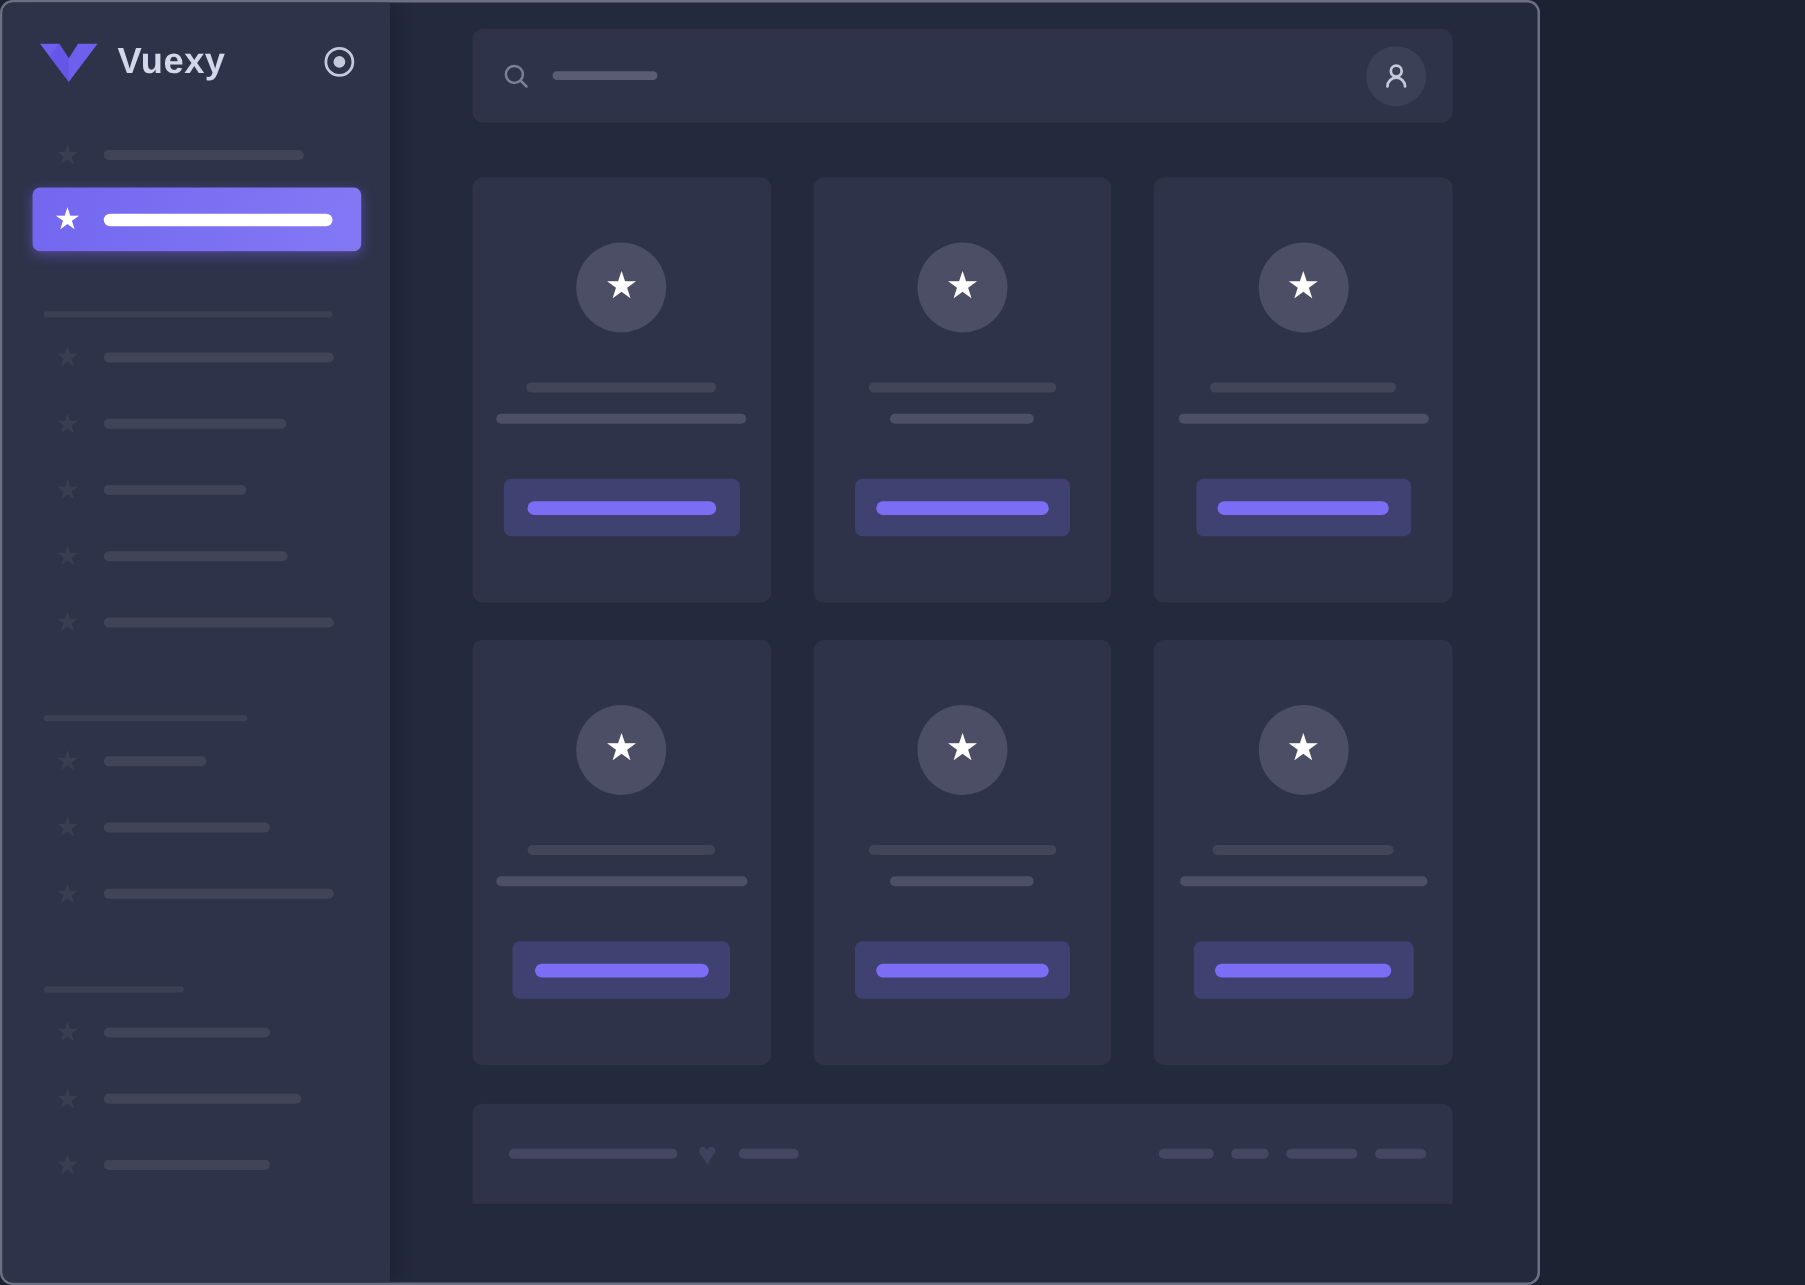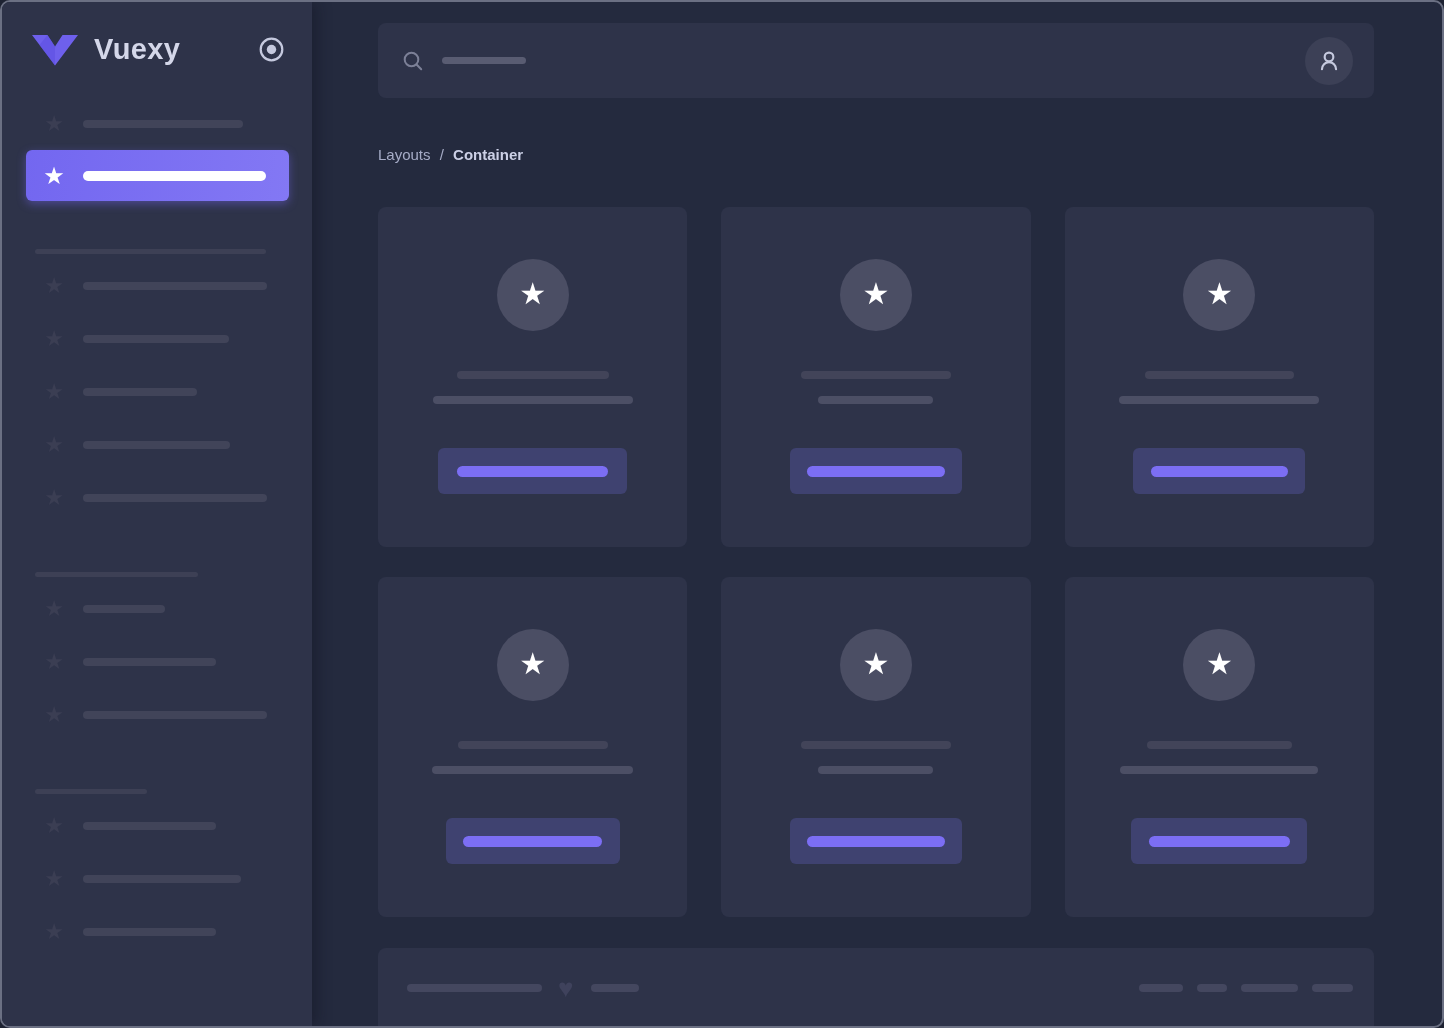--- a/index.html
+++ b/index.html
@@ -1,16 +1,16 @@
 <!DOCTYPE html>
 <html><head>
 <meta charset="utf-8">
 <style>
   html,body{margin:0;padding:0;background:#1d2232;font-family:"Liberation Sans",sans-serif;}
-  .frame{position:relative;width:1444px;height:1028px;box-sizing:border-box;border:2px solid rgba(155,160,178,.6);
+  .frame{position:relative;width:1232px;height:1028px;box-sizing:border-box;border:2px solid rgba(155,160,178,.6);
          border-radius:10px;overflow:hidden;background:#242a3e;display:flex;}
 
   
   .sidebar{width:310px;min-width:310px;background:#2e3349;position:relative;z-index:2;
            box-shadow:4px 0 14px rgba(15,18,30,.45);}
   .side-header{height:95px;display:flex;align-items:center;padding:0 27px 0 29px;}
   .brand{display:flex;align-items:center;gap:15px;cursor:pointer;}
   .brand-text{font-size:29px;font-weight:bold;color:#d4d7e9;letter-spacing:.4px;}
   .toggle{margin-left:auto;cursor:pointer;display:flex;align-items:center;}
 
@@ -168,25 +168,20 @@
       </svg>
       <span class="sk-bar search-sk" style="width:84px"></span>
       <button class="avatar">
         <svg width="26" height="26" viewBox="0 0 24 24" fill="none" stroke="#c5c9de" stroke-width="2" stroke-linecap="round">
           <circle cx="12" cy="8.2" r="4"></circle>
           <path d="M5.5 19.5c0-3.6 2.9-6.5 6.5-6.5s6.5 2.9 6.5 6.5"></path>
         </svg>
       </button>
     </div>
 
-    <div class="breadcrumb">
-      <span class="bc-link">Layouts</span>
-      <span class="sep">/</span>
-      <span class="cur">Container</span>
-    </div>
 
     <div class="grid">
 
         <div class="card">
           <div class="circle">
             <span class="cstar">★</span>
           </div>
           <span class="sk-bar l1" style="width:152px"></span>
           <span class="sk-bar l2" style="width:200px"></span>
           <button class="cbtn" style="width:189px">

